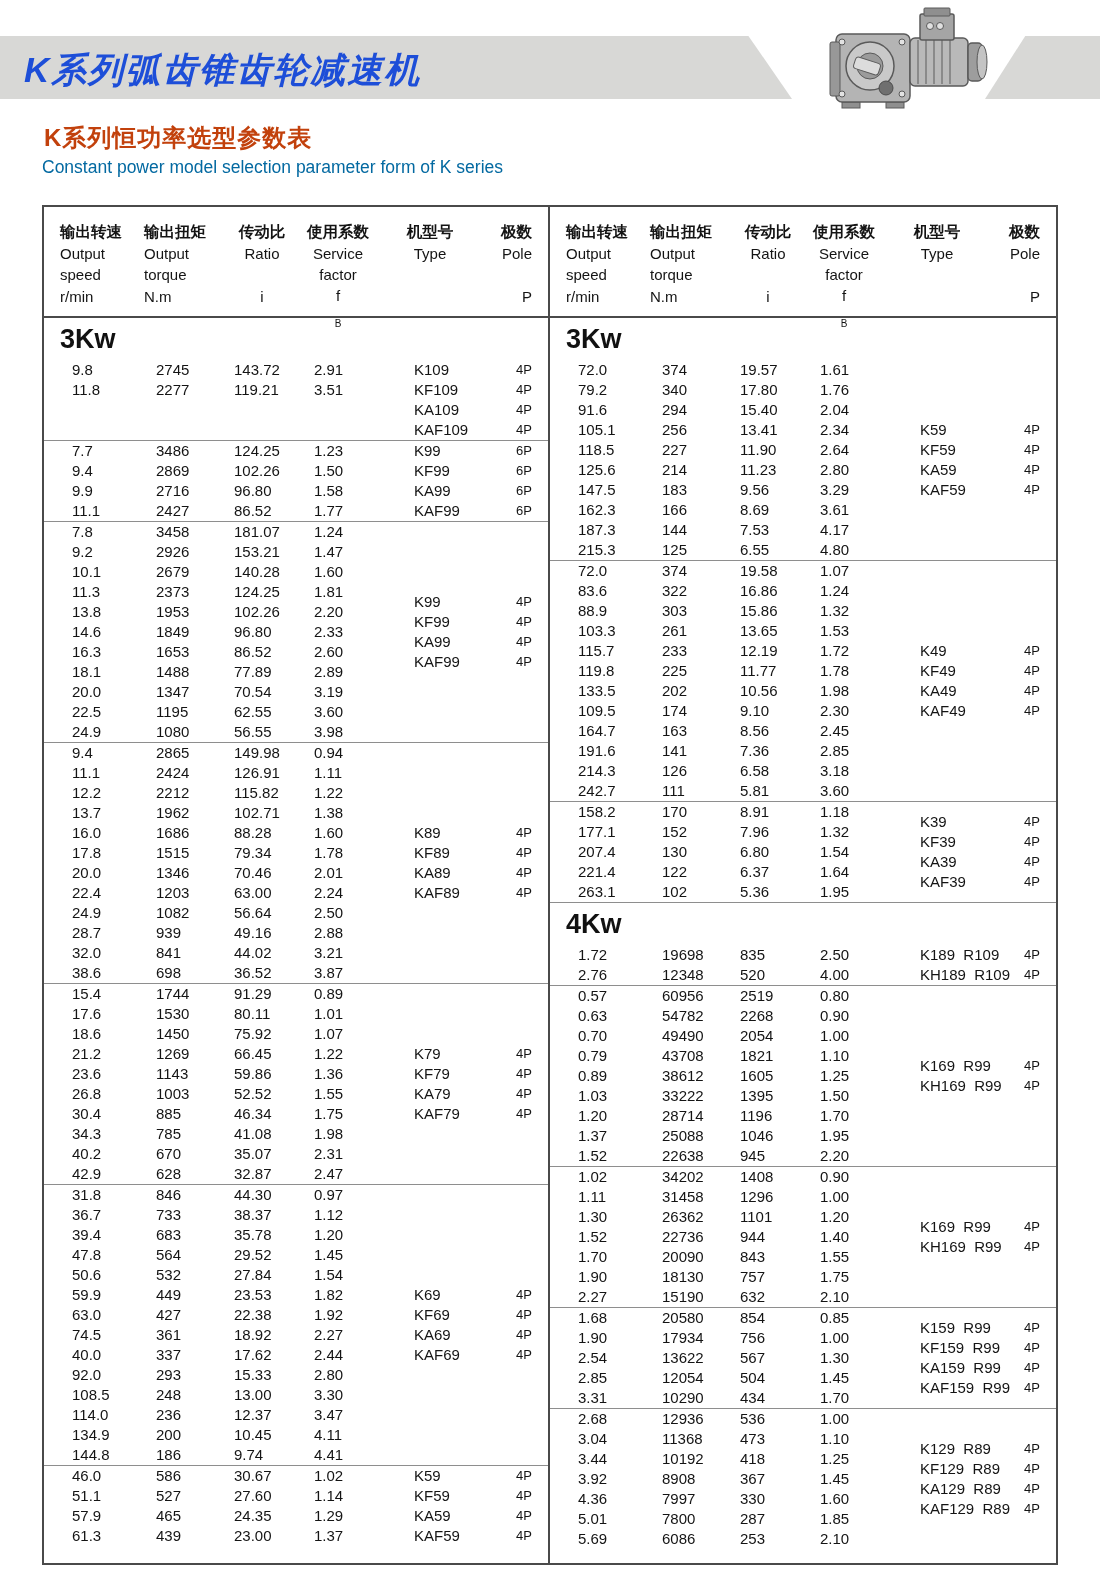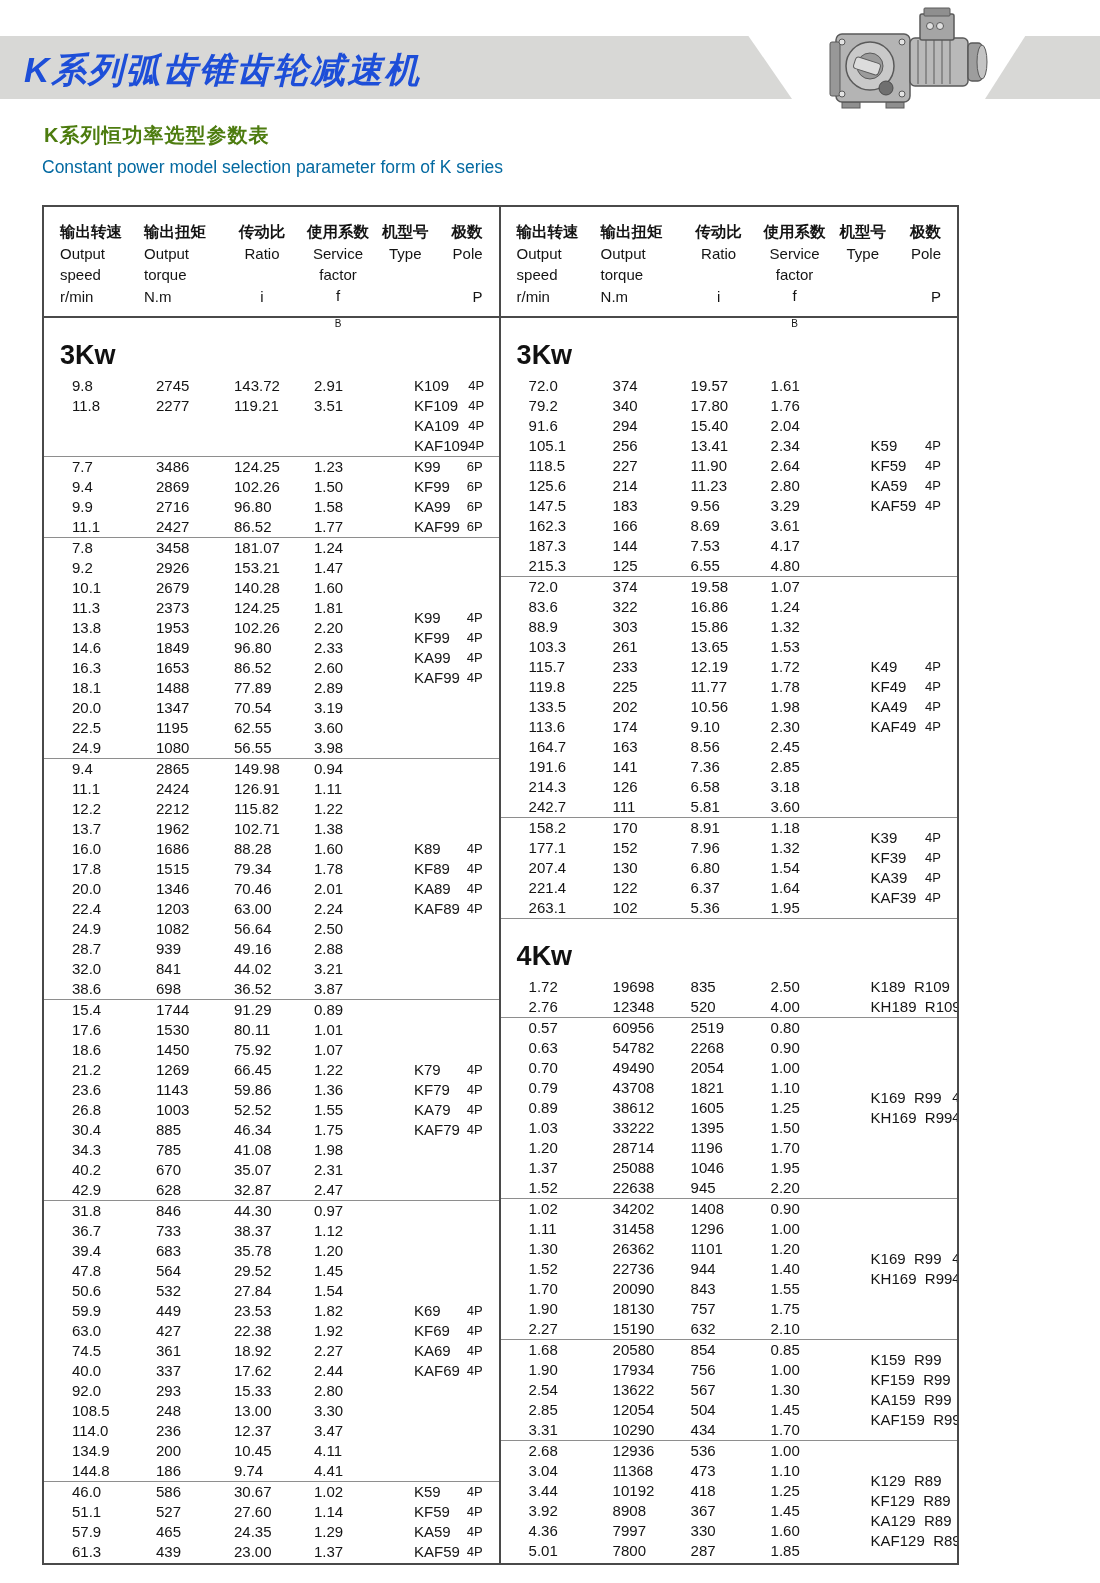--- a/index.html
+++ b/index.html
@@ -9,41 +9,41 @@
   
   .banner-band { position:absolute; top:36px; left:0; width:792px; height:63px;
     background:#d8d8d6; clip-path:polygon(0 0,94.5% 0,100% 100%,0 100%); }
   .banner-wedge { position:absolute; top:36px; left:985px; width:115px; height:63px;
     background:#d8d8d6; clip-path:polygon(35% 0,100% 0,100% 100%,0 100%); }
   .banner-title { position:absolute; top:47px; left:24px; font-size:35px; font-weight:bold;
     font-style:italic; color:#1d4ed8; letter-spacing:2px; white-space:nowrap; }
   .reducer-art { position:absolute; top:4px; left:828px; width:172px; height:108px; }
 
   
-  .title-zh { position:absolute; top:122px; left:44px; font-size:20px; font-weight:bold; color:#4d7c0f; letter-spacing:1px; }
+  .title-zh { position:absolute; top:122px; left:44px; font-size:24px; font-weight:bold; color:#c2410c; letter-spacing:1px; }
   .title-en { position:absolute; top:157px; left:42px; font-size:17.5px; color:#0369a1; }
 
   
-  .ptable { position:absolute; top:205px; left:42px; width:917px; height:1360px;
+  .ptable { position:absolute; top:205px; left:42px; width:1016px; height:1360px;
     border:2px solid #4a4a4a; display:flex; }
   .half { width:508px; height:100%; overflow:hidden; display:flex; flex-direction:column; }
   .half.left { border-right:2px solid #4a4a4a; }
 
   .thead { display:grid; grid-template-columns:84px 78px 80px 72px 1fr 46px;
     padding:13px 16px 8px 16px; border-bottom:2px solid #4a4a4a; }
   .th { display:flex; flex-direction:column; }
   .th span, .th .unit { display:block; height:21px; line-height:21px; font-size:15px; white-space:nowrap; }
   .th .zh { font-weight:bold; font-size:15.5px; height:23px; line-height:23px; }
   .th .unit { height:23px; line-height:23px; }
   .th sub { font-size:10px; }
   .th.c-left  { text-align:left; }
   .th.c-mid   { text-align:center; }
   .th.c-right { text-align:right; }
 
-  .section-heading { font-size:27px; font-weight:bold; padding:22px 0 6px 16px; line-height:30px; color:#111; }
+  .section-heading { font-size:27px; font-weight:bold; padding:6px 0 6px 16px; line-height:30px; color:#111; }
   .group + .section-heading { border-top:1.5px solid #8e8e8e; }
 
   .group { display:flex; }
   .group + .group { border-top:1.5px solid #8e8e8e; }
 
   .nums { width:330px; padding-left:28px; }
   .num-row { display:grid; grid-template-columns:84px 78px 80px 72px; height:20px; line-height:20px; }
   .num-row span { font-size:15px; white-space:nowrap; }
 
   .types { flex:1; padding:0 16px 0 8px; display:flex; flex-direction:column; justify-content:center;margin-left:32px; }
@@ -799,21 +799,21 @@
                 <span class="cell">11.77</span>
                 <span class="cell">1.78</span>
               </div>
               <div class="num-row">
                 <span class="cell">133.5</span>
                 <span class="cell">202</span>
                 <span class="cell">10.56</span>
                 <span class="cell">1.98</span>
               </div>
               <div class="num-row">
-                <span class="cell">113.6</span>
+                <span class="cell">109.5</span>
                 <span class="cell">174</span>
                 <span class="cell">9.10</span>
                 <span class="cell">2.30</span>
               </div>
               <div class="num-row">
                 <span class="cell">164.7</span>
                 <span class="cell">163</span>
                 <span class="cell">8.56</span>
                 <span class="cell">2.45</span>
               </div>

